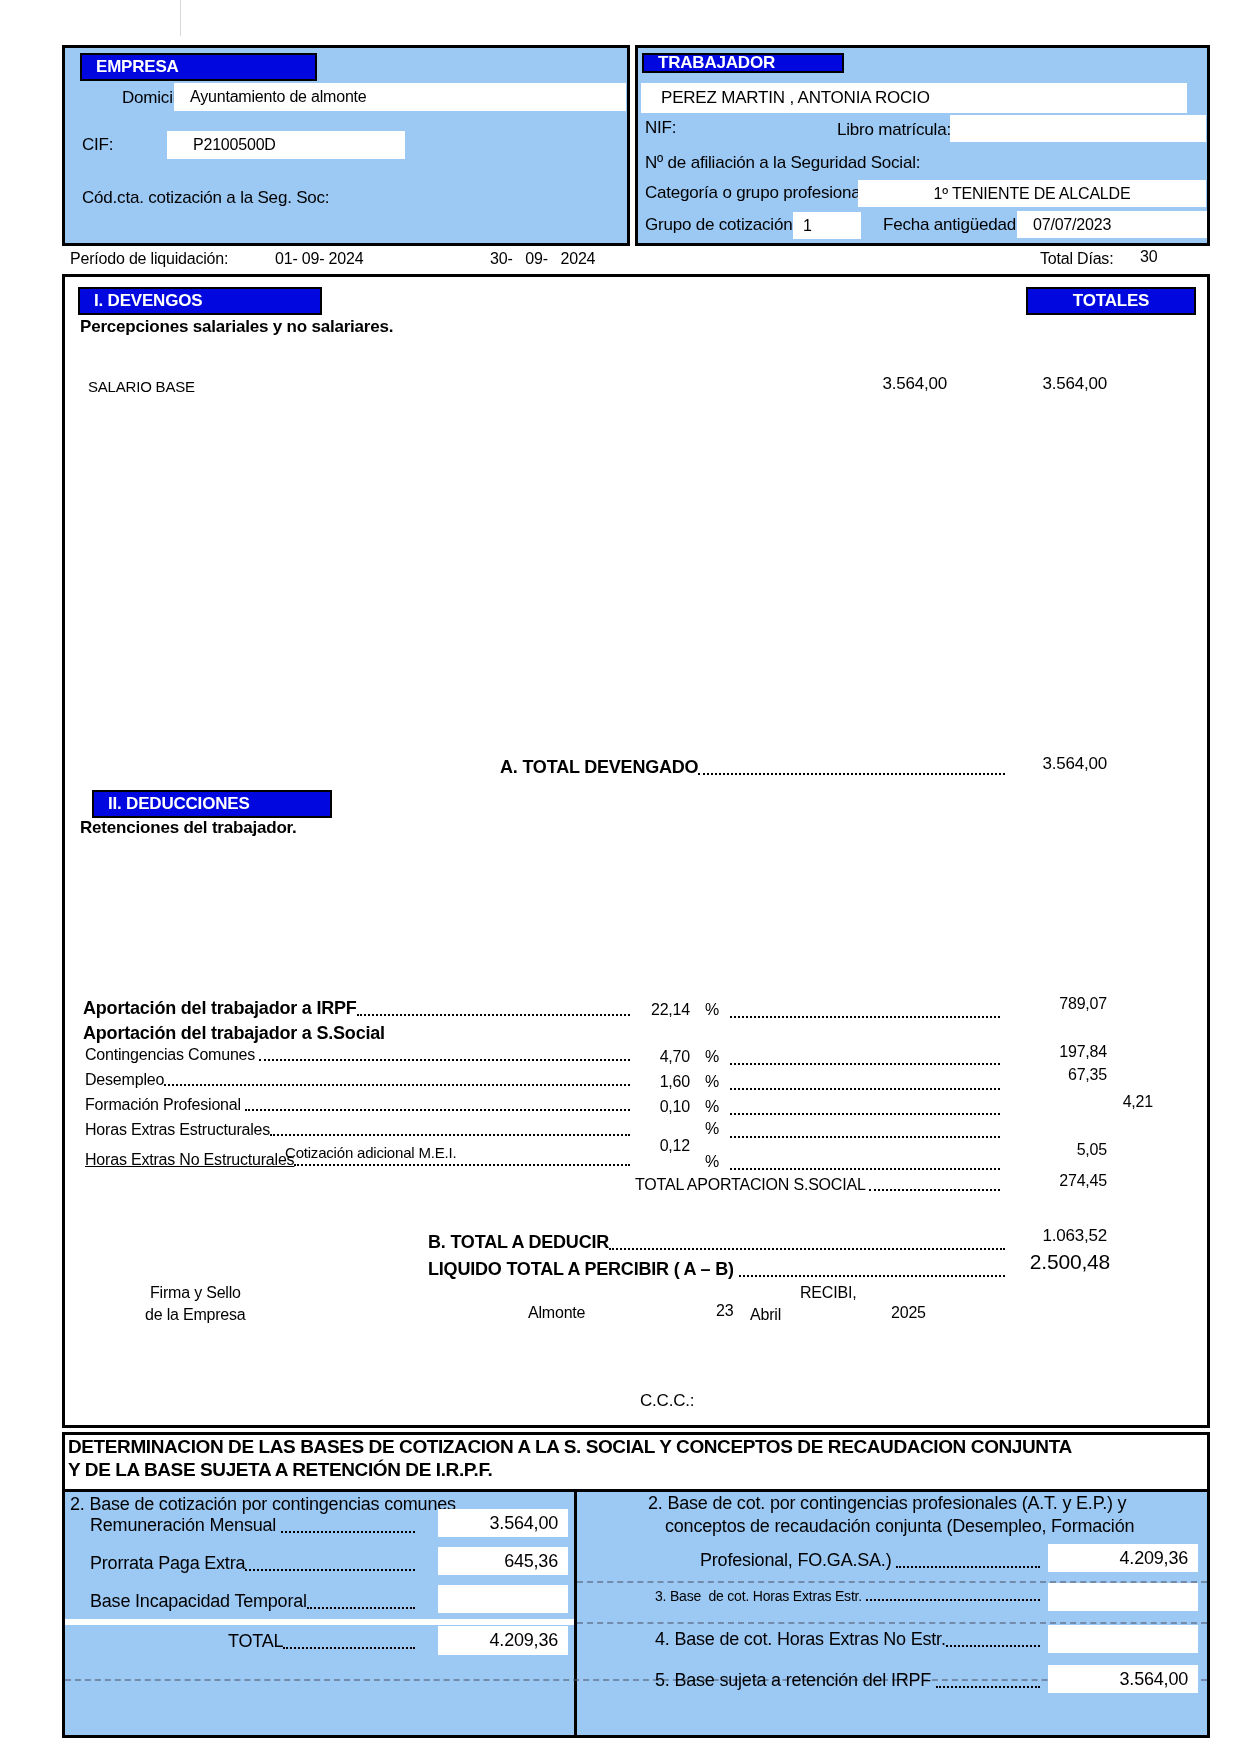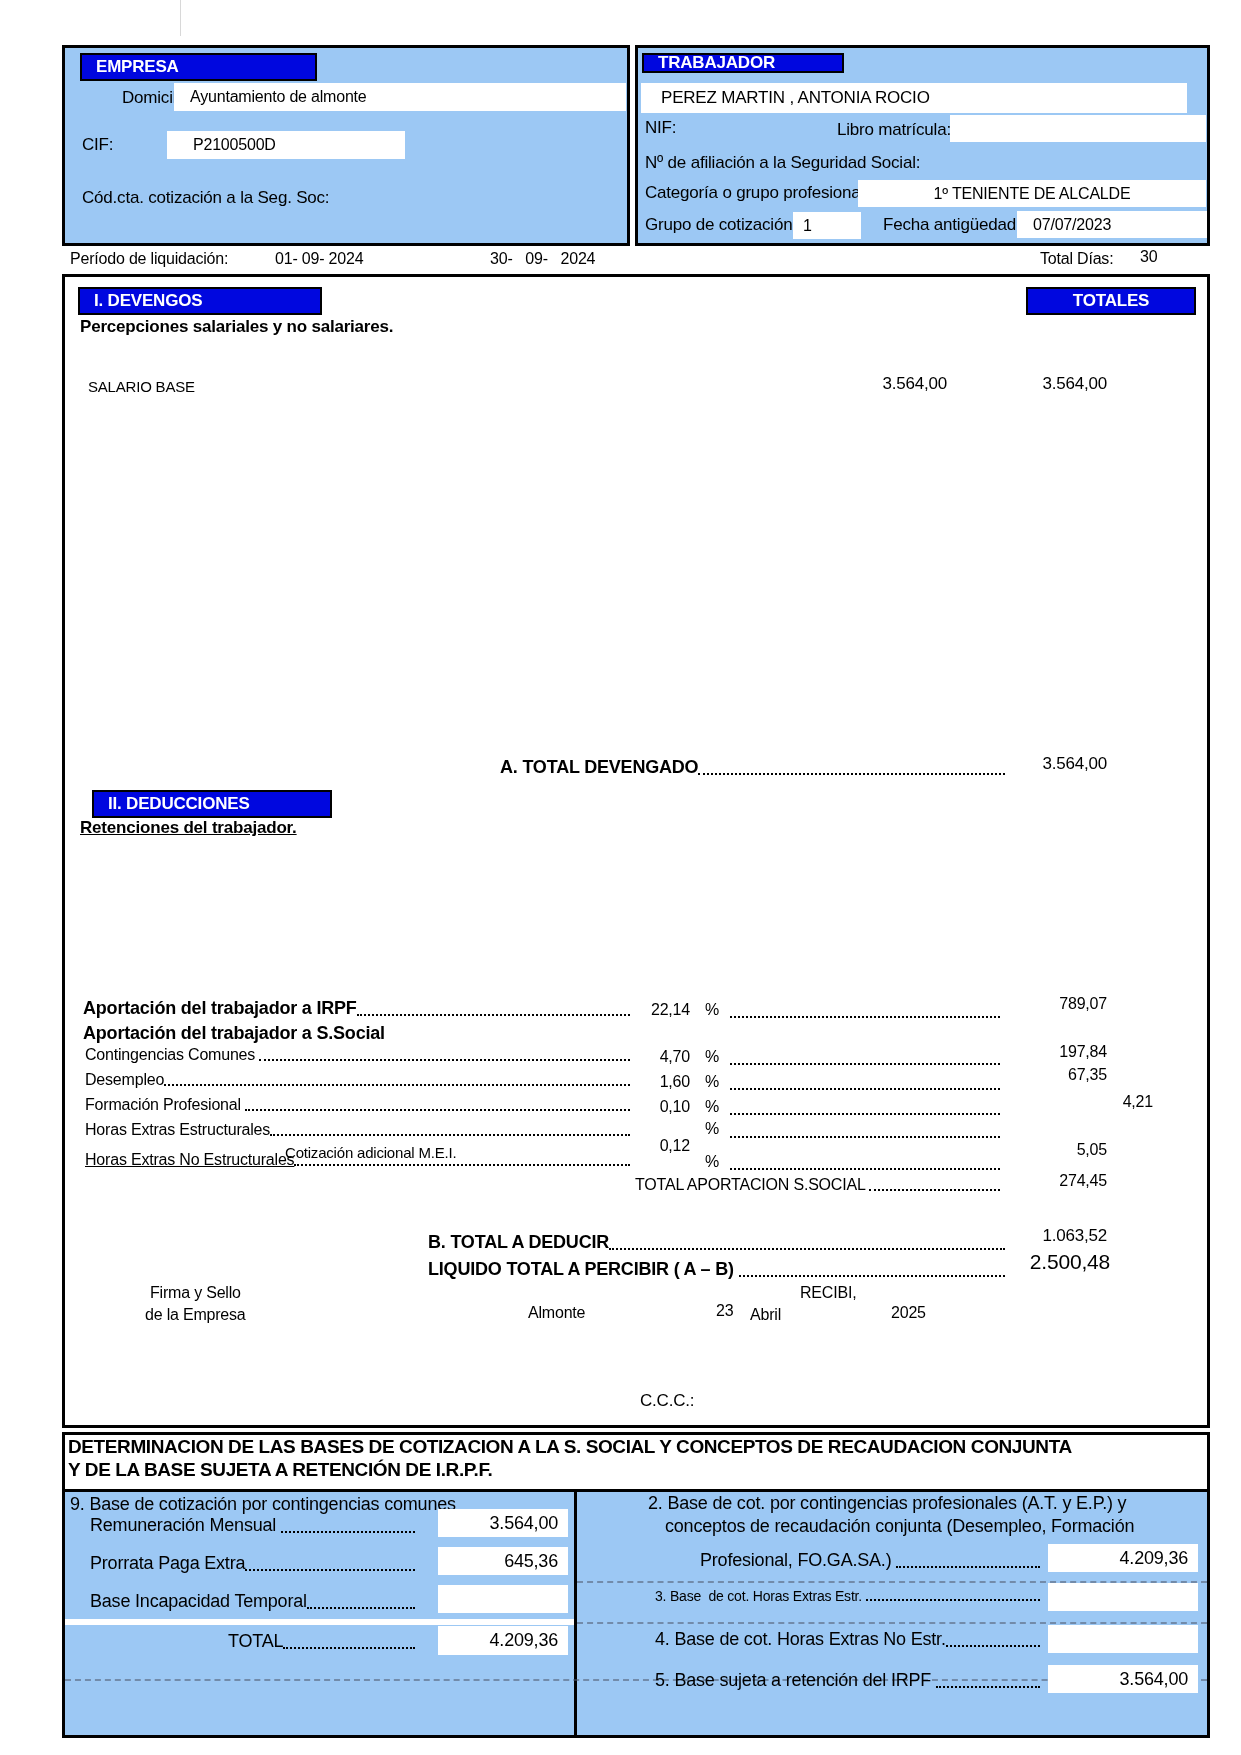--- a/index.html
+++ b/index.html
@@ -78,21 +78,21 @@
 <div class="num" style="left:797px;top:374px;width:150px;">3.564,00</div>
 <div class="num" style="left:957px;top:374px;width:150px;">3.564,00</div>
 
 <div class="lead" style="left:500px;top:757px;width:505px;font-size:18px;">
   <span class="b">A. TOTAL DEVENGADO</span>
   <span class="fill"></span>
 </div>
 <div class="num" style="left:957px;top:754px;width:150px;">3.564,00</div>
 
 <div class="hdr" style="left:78px;top:790px;width:240px;height:28px;margin-left:14px;"><span>II. DEDUCCIONES</span></div>
-<div class="lbl b" style="left:80px;top:818px;text-decoration:underline;">Retenciones del trabajador.</div>
+<div class="lbl b" style="left:80px;top:818px;">Retenciones del trabajador.</div>
 
 <div class="lead" style="left:83px;top:998px;width:547px;font-size:18px;">
   <span class="b">Aportación del trabajador a IRPF</span>
   <span class="fill"></span>
 </div>
 <div class="num" style="left:600px;top:1001px;width:90px;font-size:16px;">22,14</div>
 <div class="lbl" style="left:705px;top:1001px;font-size:16px;">%</div>
 <div class="dots" style="left:730px;top:1016px;width:270px;"></div>
 <div class="num" style="left:957px;top:995px;width:150px;font-size:16px;">789,07</div>
 
@@ -175,21 +175,21 @@
 <div class="lbl b" style="left:68px;top:1459px;font-size:19px;letter-spacing:-0.4px;">Y DE LA BASE SUJETA A RETENCIÓN DE I.R.P.F.</div>
 
 <div class="abs" style="left:65px;top:1489px;width:1142px;height:246px;background:var(--lb);border-top:3px solid #000;box-sizing:border-box;"></div>
 <div class="vline" style="left:574px;top:1492px;width:3px;height:243px;"></div>
 
 <div class="sep" style="left:577px;top:1581px;width:630px;"></div>
 <div class="sep" style="left:577px;top:1622px;width:630px;"></div>
 <div class="band" style="left:65px;top:1619px;width:509px;height:6px;"></div>
 <div class="sep" style="left:65px;top:1679px;width:1142px;"></div>
 
-<div class="lbl" style="left:70px;top:1494px;font-size:18px;">9. Base de cotización por contingencias comunes</div>
+<div class="lbl" style="left:70px;top:1494px;font-size:18px;">2. Base de cotización por contingencias comunes</div>
 
 <div class="lead" style="left:90px;top:1515px;width:325px;font-size:18px;">
   <span>Remuneración Mensual </span>
   <span class="fill"></span>
 </div>
 <div class="field right" style="left:438px;top:1509px;width:130px;height:28px;"><span>3.564,00</span></div>
 
 <div class="lead" style="left:90px;top:1553px;width:325px;font-size:18px;">
   <span>Prorrata Paga Extra</span>
   <span class="fill"></span>

